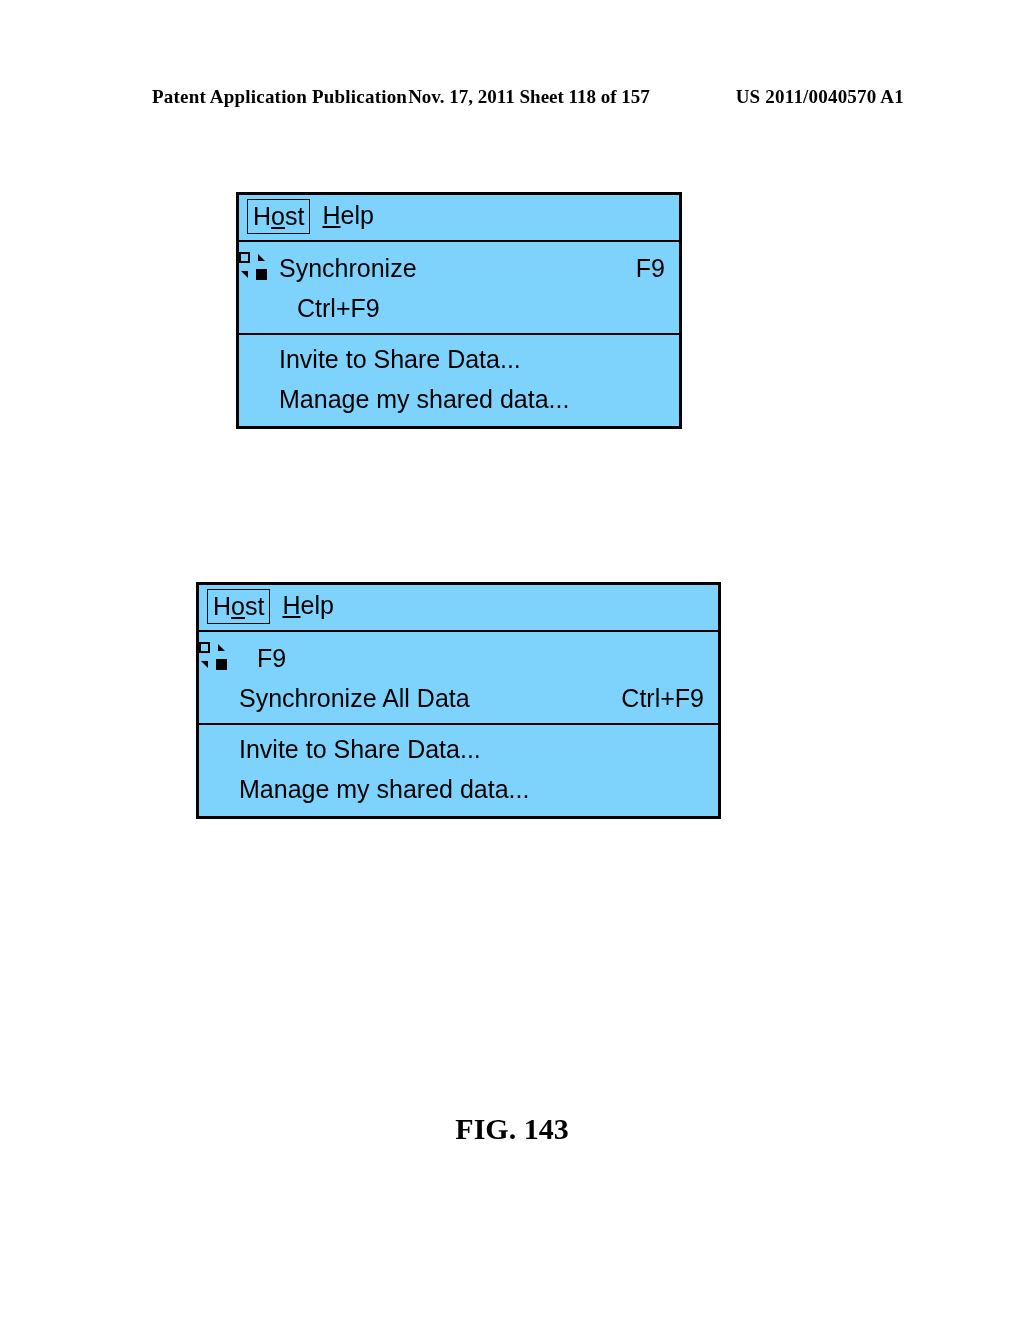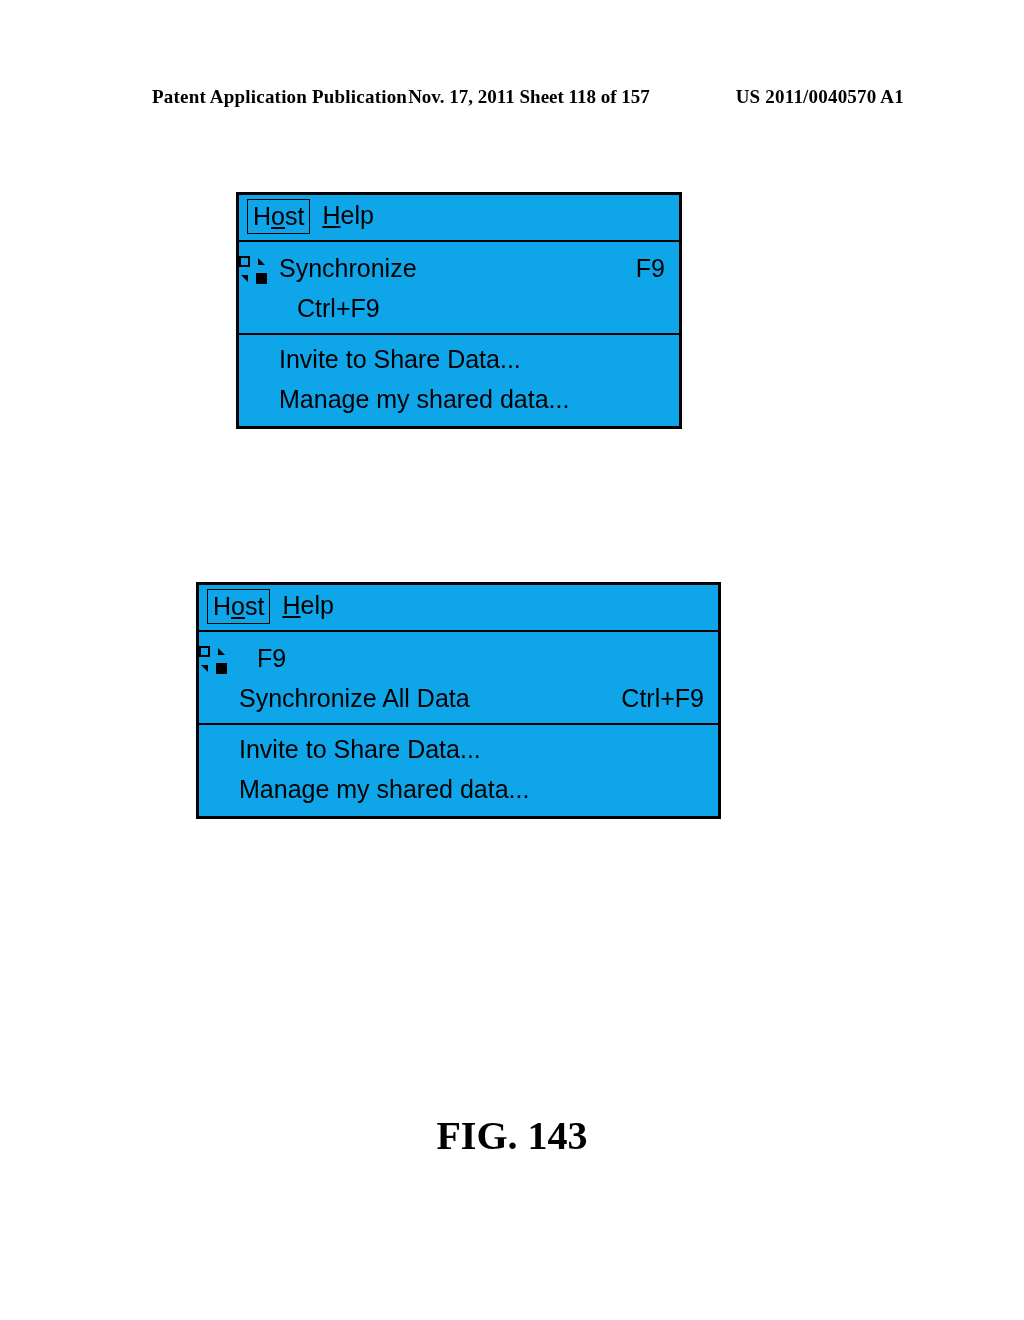--- a/index.html
+++ b/index.html
@@ -35,21 +35,21 @@
     left: 50%;
     transform: translateX(-50%);
   }
   .page-header .right {
     letter-spacing: 0.2px;
   }
 
   .menu-box {
     position: absolute;
     border: 3px solid #000;
-    background: #0ea5e9;
+    background: #7dd3fc;
     font-family: Verdana, Tahoma, sans-serif;
   }
   .menu-box-1 {
     left: 236px;
     top: 192px;
     width: 446px;
     font-size: 25px;
   }
   .menu-box-2 {
     left: 196px;
@@ -74,21 +74,21 @@
   }
   .under {
     text-decoration: underline;
   }
 
   .menu-list {
     padding: 6px 0;
   }
   .menu-row {
     display: flex;
-    align-items: flex-end;
+    align-items: flex-start;
     padding: 4px 14px 4px 0;
     min-height: 40px;
     line-height: 1.3;
   }
   .menu-icon-cell {
     width: 40px;
     flex: 0 0 40px;
     display: flex;
     align-items: center;
     justify-content: flex-start;
@@ -137,21 +137,21 @@
     width: 0; height: 0;
     border-top: 7px solid #000;
     border-left: 7px solid transparent;
   }
 
   .figure-caption {
     position: absolute;
     left: 0; right: 0;
     text-align: center;
     font-weight: bold;
-    font-size: 40px;
+    font-size: 30px;
     top: 1112px;
   }
 </style>
 </head>
 <body>
 
 <div class="page-header">
   <span class="left">Patent Application Publication</span>
   <span class="mid">Nov. 17, 2011  Sheet 118 of 157</span>
   <span class="right">US 2011/0040570 A1</span>

